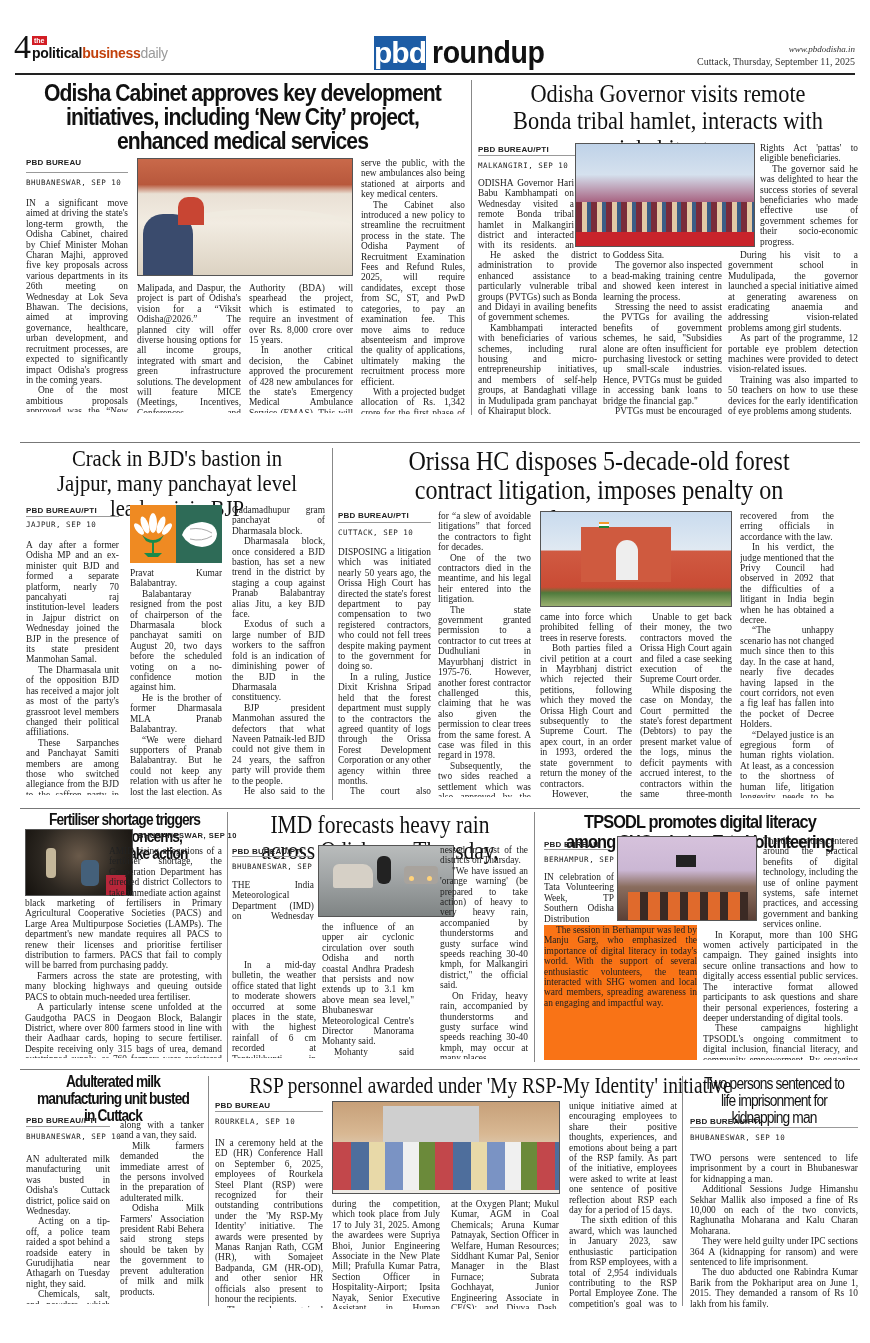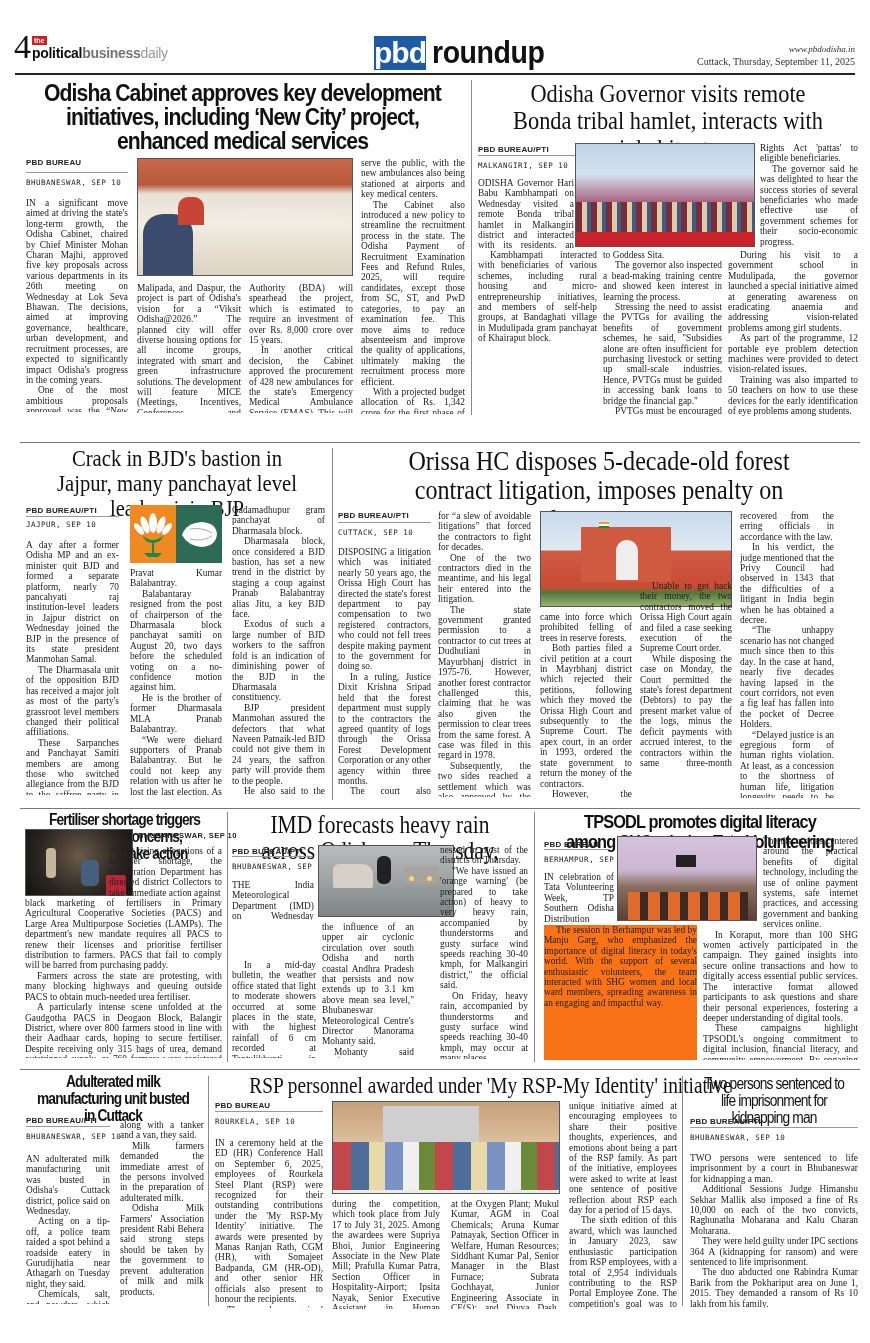--- a/index.html
+++ b/index.html
@@ -4,21 +4,21 @@
 <style>
 *{box-sizing:border-box;margin:0;padding:0}
 body{width:870px;height:1343px;background:#fff;font-family:"DejaVu Serif",serif;color:#222;position:relative;overflow:hidden}
 .abs{position:absolute}
 .mast{position:absolute;left:0;top:0;width:870px;height:72px}
 .pgnum{position:absolute;left:14px;top:30px;font-family:"Liberation Serif",serif;font-size:34px;line-height:34px;color:#111}
 .brand{position:absolute;left:32px;top:36px}
 .brand .the{display:inline-block;background:#d21d24;color:#fff;font-family:"Liberation Sans",sans-serif;font-size:7px;font-weight:bold;padding:0 2px;line-height:9px;position:absolute;left:0;top:0}
 .brand .name{position:absolute;left:0;top:9px;font-family:"Liberation Sans",sans-serif;font-size:14px;font-weight:bold;white-space:nowrap;letter-spacing:-0.3px}
 .brand .pol{color:#111}
-.brand .bus{color:#737373}
+.brand .bus{color:#c2410c}
 .brand .dly{color:#999;font-weight:normal}
 .pbdlogo{position:absolute;left:374px;top:36px;width:52px;height:34px;background:#1d5ca5;color:#fff;font-family:"Liberation Sans",sans-serif;font-weight:bold;font-size:30px;line-height:34px;text-align:center;letter-spacing:-1px}
 .roundup{position:absolute;left:432px;top:36px;font-family:"Liberation Sans",sans-serif;font-weight:bold;font-size:31px;line-height:34px;color:#111;letter-spacing:-0.5px;transform:scaleX(0.92);transform-origin:left}
 .web{position:absolute;right:15px;top:44px;font-size:9px;font-style:italic;color:#333;font-family:"Liberation Serif",serif}
 .dateline{position:absolute;right:15px;top:56px;font-size:10px;color:#333;font-family:"Liberation Serif",serif}
 .rule{position:absolute;background:#222}
 .hd{position:absolute;text-align:center;color:#111;line-height:1.05}
 .hd.cond{font-family:"Liberation Sans",sans-serif;font-weight:bold;letter-spacing:-1px}
 .hd.serif{font-family:"Liberation Serif",serif;font-weight:normal}
 .by{position:absolute;font-family:"Liberation Sans",sans-serif;font-weight:bold;font-size:8px;color:#222;letter-spacing:0.2px}
@@ -83,20 +83,21 @@
   <div class="byline-rule" style="left:478px;top:155px;width:98px"></div>
   <div class="loc" style="left:478px;top:161px">MALKANGIRI, SEP 10</div>
   <div class="photo" style="left:575px;top:143px;width:180px;height:104px;background:linear-gradient(180deg,#bfd2e8 0%,#d5e1ee 30%,#a65e7d 58%,#b14a55 78%,#c82d34 100%)">
     <div class="abs" style="left:0;top:58px;width:180px;height:30px;background:repeating-linear-gradient(90deg,#7a2c3a 0 6px,#e4c9a5 6px 11px,#3b5e86 11px 15px)"></div>
     <div class="abs" style="left:0;top:88px;width:180px;height:16px;background:#c8232b"></div>
   </div>
   <div class="col" style="left:478px;top:178px;width:96px;height:70px">
     <p class="first"><span>ODISHA Governor Hari Babu Kambhampati on Wednesday visited a remote Bonda tribal hamlet in Malkangiri district and interacted with its residents, an official statement said.</span></p>
   </div>
   <div class="col" style="left:478px;top:250px;width:119px;height:166px">
+    <p><span>He asked the district administration to provide enhanced assistance to particularly vulnerable tribal groups (PVTGs) such as Bonda and Didayi in availing benefits of government schemes.</span></p>
     <p><span>Kambhampati interacted with beneficiaries of various schemes, including rural housing and micro-entrepreneurship initiatives, and members of self-help groups, at Bandaghati village in Mudulipada gram panchayat of Khairaput block.</span></p>
 
   </div>
   <div class="col" style="left:603px;top:250px;width:119px;height:166px">
     <p class="first"><span>to Goddess Sita.</span></p>
     <p><span>The governor also inspected a bead-making training centre and showed keen interest in learning the process.</span></p>
     <p><span>Stressing the need to assist the PVTGs for availing the benefits of government schemes, he said, "Subsidies alone are often insufficient for purchasing livestock or setting up small-scale industries. Hence, PVTGs must be guided in accessing bank loans to bridge the financial gap."</span></p>
     <p><span>PVTGs must be encouraged to take up allied activities such as dairy farming and goat rearing to strengthen the economic base apart from agriculture, he said.</span></p>
 
   </div>
@@ -183,28 +184,28 @@
   <div class="photo" style="left:540px;top:511px;width:192px;height:96px;background:linear-gradient(180deg,#c9dbee 0%,#e0e9f2 40%,#d05a42 42%,#c94b34 80%,#4f7a3c 86%,#9ab070 100%)">
     <div class="abs" style="left:40px;top:15px;width:90px;height:55px;background:#cf5a3f"></div>
     <div class="abs" style="left:75px;top:28px;width:22px;height:40px;background:#eee;border-radius:11px 11px 0 0"></div>
     <div class="abs" style="left:58px;top:10px;width:10px;height:6px;background:linear-gradient(180deg,#f49a2a 33%,#fff 33% 66%,#1c8a3a 66%)"></div>
   </div>
   <div class="col" style="left:540px;top:612px;width:92px;height:186px">
     <p class="first"><span>came into force which prohibited felling of trees in reserve forests.</span></p>
     <p><span>Both parties filed a civil petition at a court in Mayrbhanj district which rejected their petitions, following which they moved the Orissa High Court and subsequently to the Supreme Court. The apex court, in an order in 1993, ordered the state government to return the money of the contractors.</span></p>
     <p><span>However, the contractors did not get the money from the forest department.</span></p>
   </div>
-  <div class="col" style="left:640px;top:581px;width:92px;height:186px">
+  <div class="col" style="left:640px;top:612px;width:92px;height:186px">
     <p><span>Unable to get back their money, the two contractors moved the Orissa High Court again and filed a case seeking execution of the Supreme Court order.</span></p>
     <p><span>While disposing the case on Monday, the Court permitted the state's forest department (Debtors) to pay the present market value of the logs, minus the deficit payments with accrued interest, to the contractors within the same three-month window.</span></p>
 
   </div>
   <div class="col" style="left:740px;top:511px;width:92px;height:287px;width:94px">
     <p class="first"><span>recovered from the erring officials in accordance with the law.</span></p>
-    <p><span>In his verdict, the judge mentioned that the Privy Council had observed in 1343 that the difficulties of a litigant in India begin when he has obtained a decree.</span></p>
+    <p><span>In his verdict, the judge mentioned that the Privy Council had observed in 2092 that the difficulties of a litigant in India begin when he has obtained a decree.</span></p>
     <p><span>“The unhappy scenario has not changed much since then to this day. In the case at hand, nearly five decades having lapsed in the court corridors, not even a fig leaf has fallen into the pocket of Decree Holders.</span></p>
     <p><span>“Delayed justice is an egregious form of human rights violation. At least, as a concession to the shortness of human life, litigation longevity needs to be shortened by devising new techniques. It is high time that the stakeholders converge their ideas to achieve it,” Justice Sripad added.</span></p>
   </div>
 </div>
 
 <div class="hrule" style="left:20px;top:808px;width:840px"></div>
 
 <div>
   <div class="hd cond" style="left:22px;top:812px;width:205px;font-size:16px;transform:scaleX(0.86);transform-origin:center">Fertiliser shortage triggers statewide concerns, authorities take action</div>
   <div class="photo" style="left:25px;top:829px;width:108px;height:67px;background:radial-gradient(circle at 50% 40%,#6a5a4a 0%,#2b2620 60%,#14110d 100%)">

